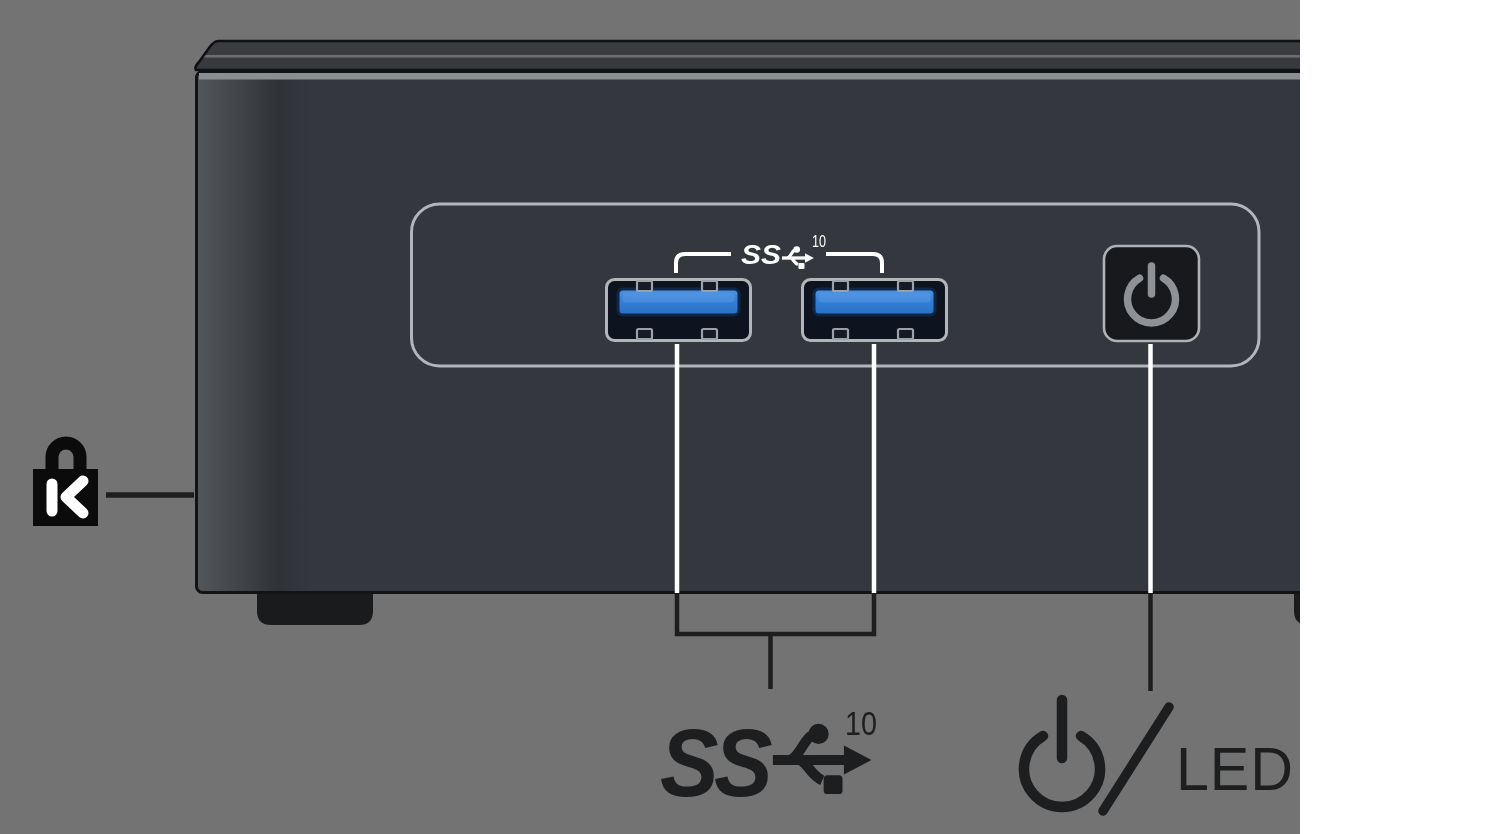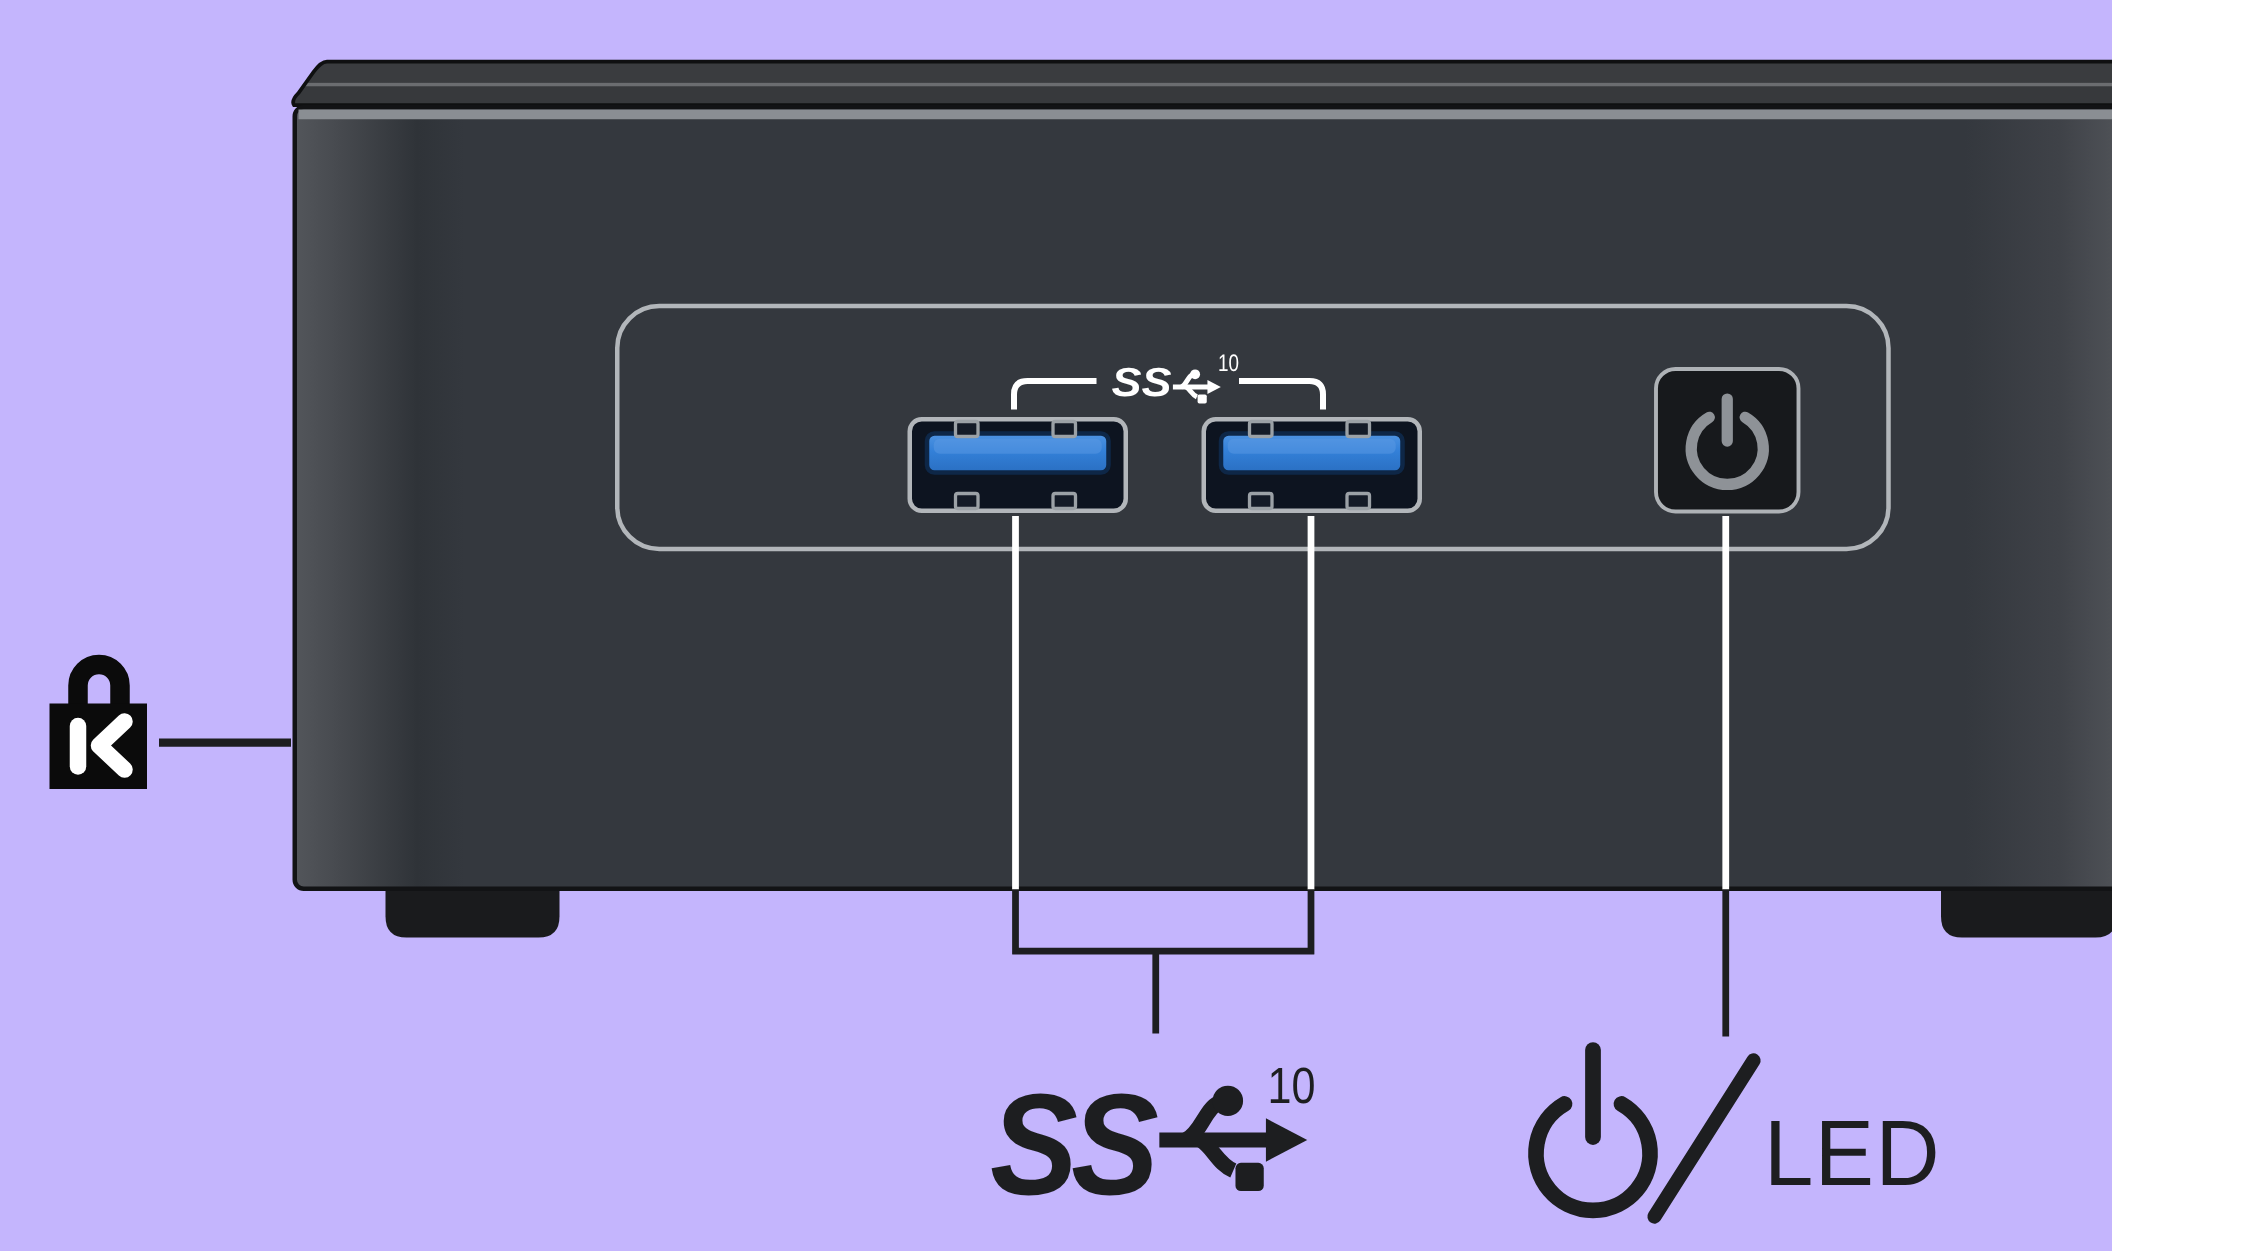--- a/index.html
+++ b/index.html
@@ -1,19 +1,19 @@
 <!DOCTYPE html>
 <html><head>
 <meta charset="utf-8">
 <style>
   html,body{margin:0;padding:0;background:#ffffff;}
   .stage{
     position:relative;
-    width:1408px;height:834px;
-    background:#c4b5fd;
+    width:1300px;height:834px;
+    background:#737373;
     overflow:hidden;
     font-family:"Liberation Sans", sans-serif;
   }
   .stage svg{position:absolute;left:0;top:0;display:block;}
   text{font-family:"Liberation Sans", sans-serif;}
   .ss-logo{font-style:italic;font-weight:700;}
   .sup{font-weight:400;}
   .led{font-weight:400;letter-spacing:1px;}
 </style>
 </head>

